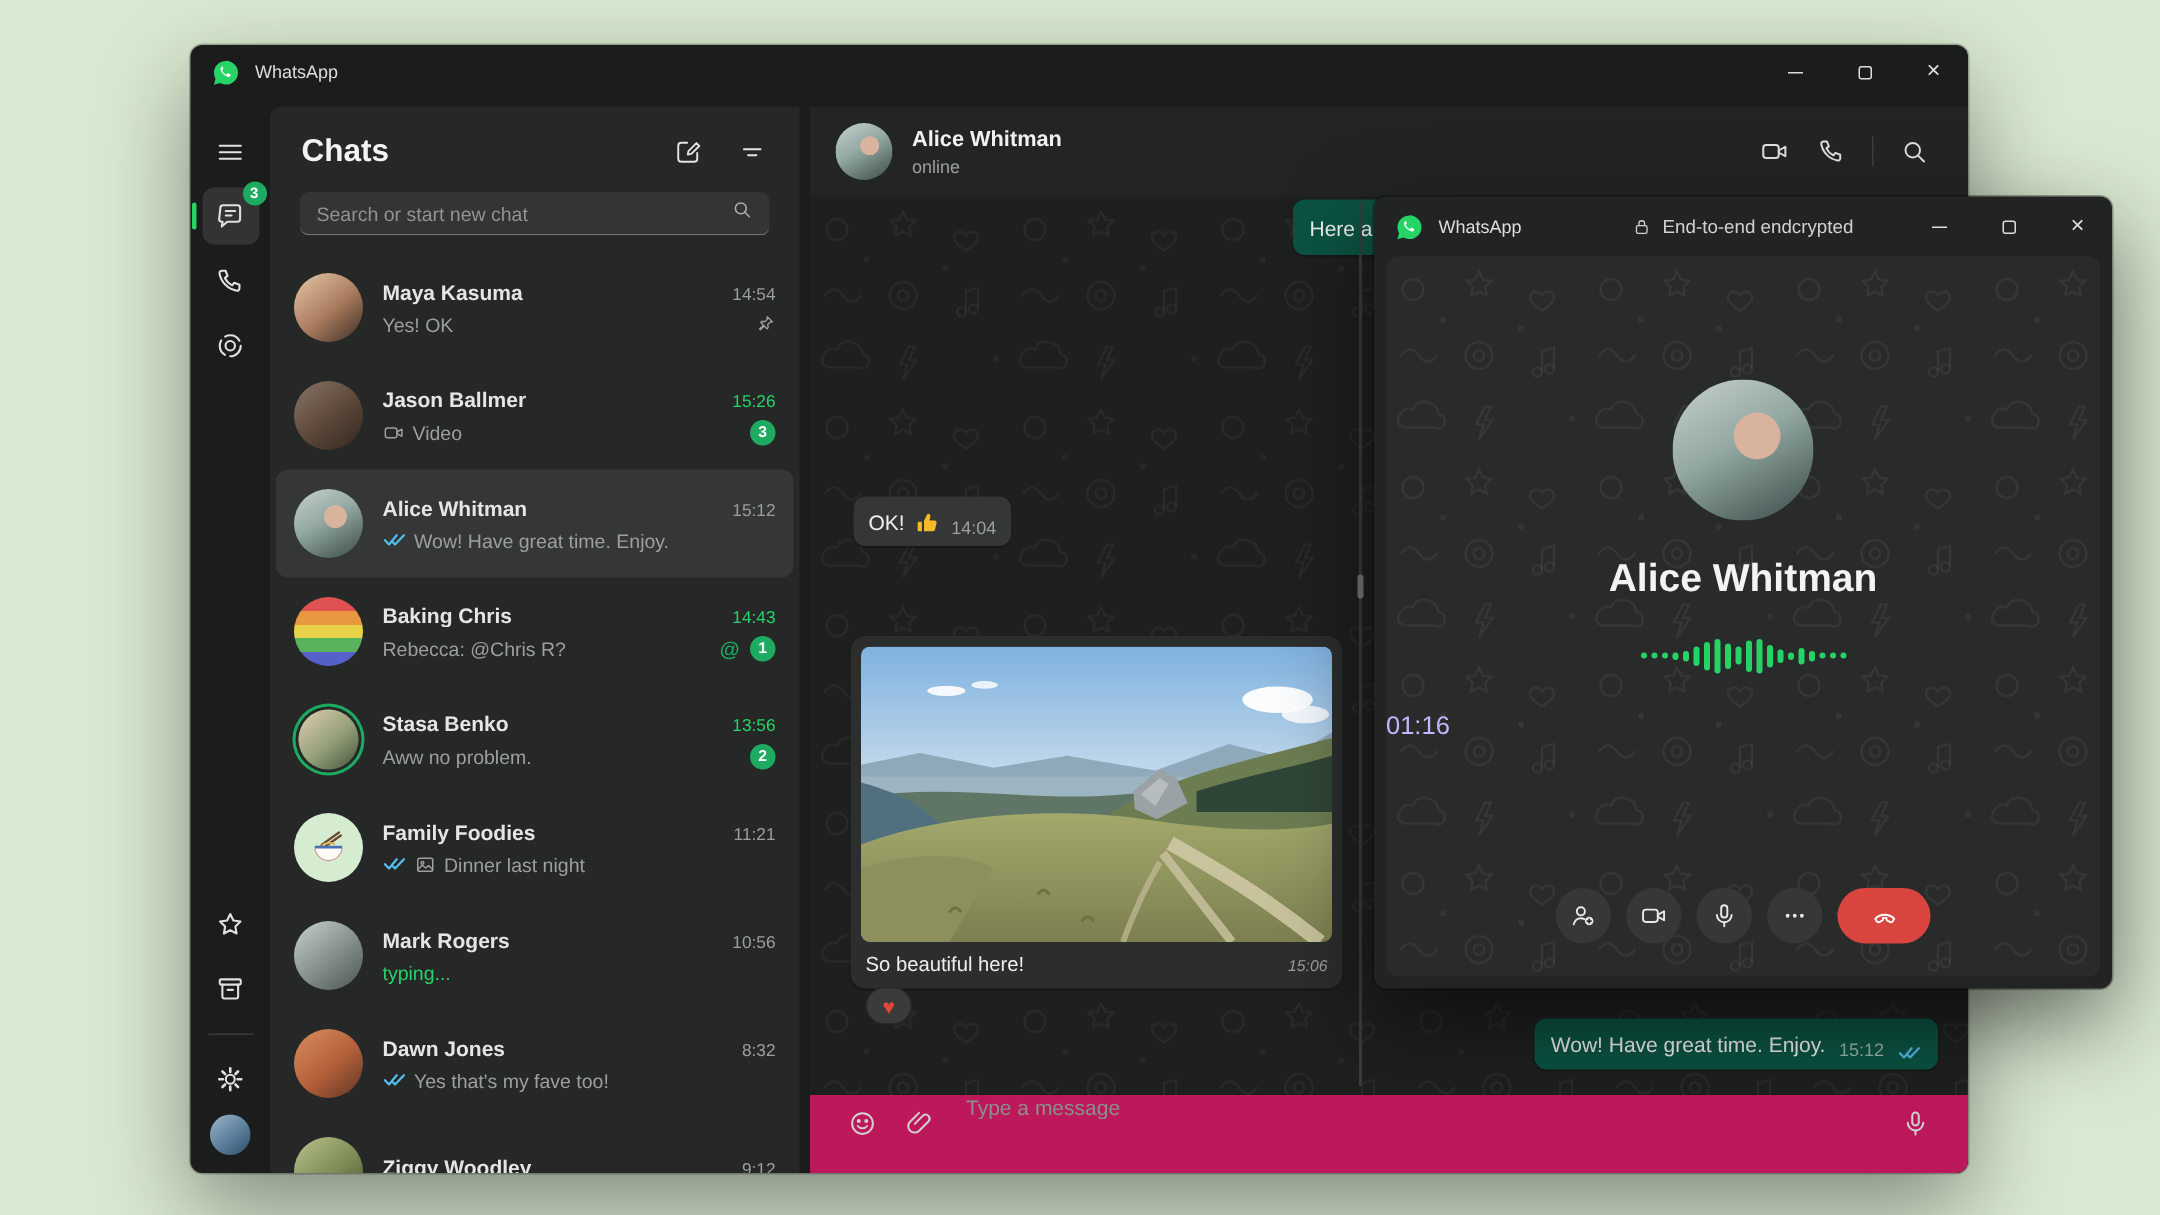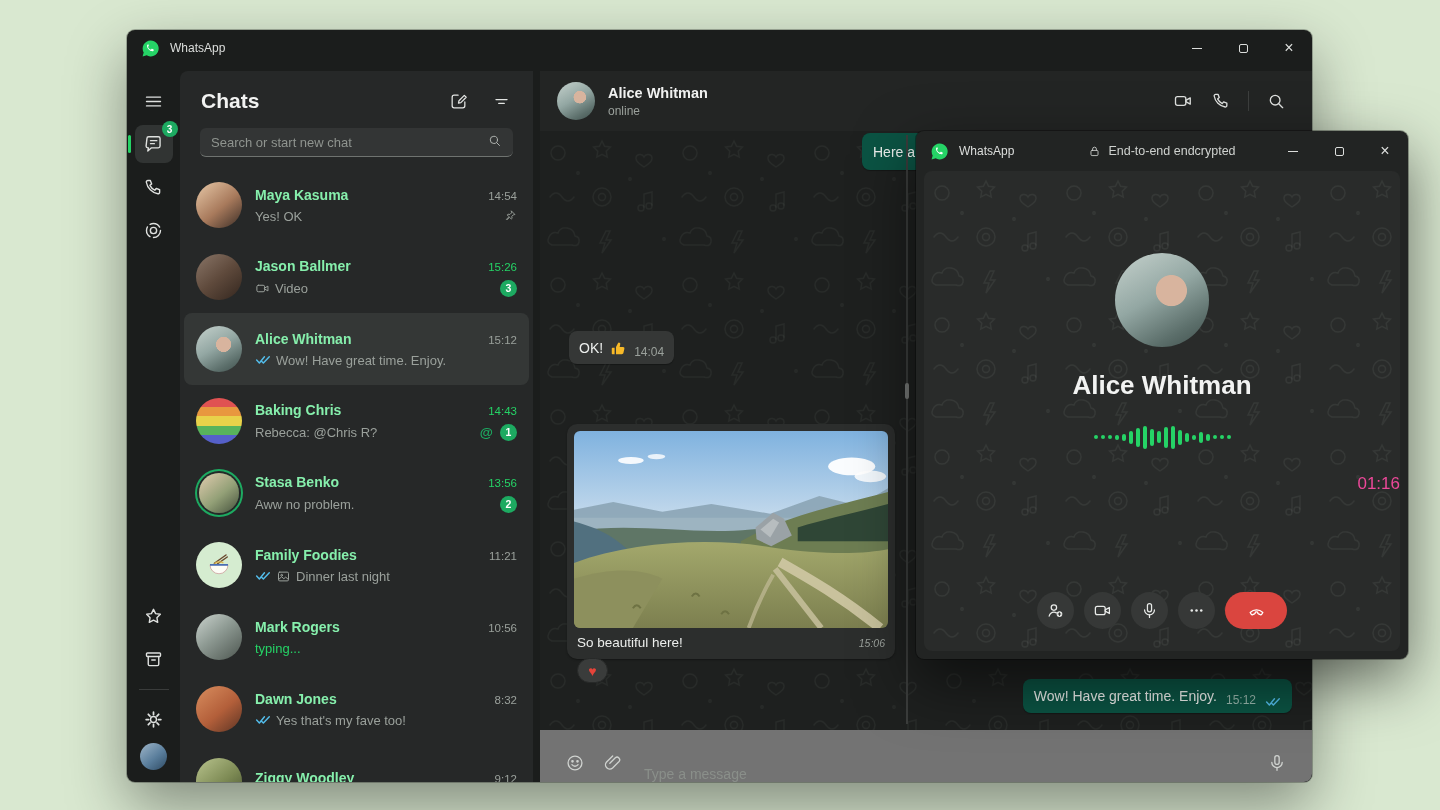--- a/index.html
+++ b/index.html
@@ -54,21 +54,21 @@
   #chat-list { margin-top:12px; flex:1; overflow:hidden; padding:0 4px; }
   .row { height:72px; display:flex; align-items:center; gap:13px; padding:0 12px; border-radius:8px; cursor:pointer; }
   .row.selected { background:#343736; }
   .row-av { width:46px; height:46px; border-radius:50%; flex-shrink:0; overflow:hidden;
             display:flex; align-items:center; justify-content:center; }
   .row-av svg { width:30px; height:30px; }
   .row-av.ring { width:40px; height:40px; margin:0 3px;
     box-shadow:0 0 0 2px #262828, 0 0 0 4px #1daa61; }
   .row-main { flex:1; min-width:0; }
   .row-top { display:flex; align-items:baseline; }
-  .row-name { font-size:14px; font-weight:bold; color:#86efac; flex:1; white-space:nowrap; overflow:hidden; }
+  .row-name { font-size:14px; font-weight:bold; color:#e5e5e5; flex:1; white-space:nowrap; overflow:hidden; }
   .row-time { font-size:11.5px; color:#9aa09b; margin-left:8px; }
   .row-time.green { color:#25d366; }
   .row-bottom { display:flex; margin-top:6px; }
   .row-preview { font-size:13px; color:#9aa09b; white-space:nowrap; overflow:hidden; flex:1;
                  display:flex; align-items:center; gap:5px; }
   .row-preview .pv-text { overflow:hidden; text-overflow:ellipsis; white-space:nowrap; }
   .row-preview .pv-text.typing { color:#25d366; }
   .ticks svg { width:16px; height:10px; display:block; }
   .row-preview .ticks { color:#53bdeb; flex-shrink:0; }
   .pv-ic svg { width:15px; height:15px; display:block; color:#9aa09b; }
@@ -112,21 +112,21 @@
   .photo-img svg { display:block; width:100%; height:100%; }
   .photo-caption { display:flex; align-items:baseline; padding:7px 3px 2px; font-size:13.5px; }
   .caption-time { margin-left:auto; font-size:10.5px; color:#9aa09b;font-style:italic; }
   .reaction { left:37px; top:527px; background:#3a3c3b; border:1px solid #272928; border-radius:13px;
               height:25px; min-width:31px; display:flex; align-items:center; justify-content:center;
               font-size:14px; color:#e5443a; }
   .wow-bubble { right:20px; top:548px; }
   .scroll-track { position:absolute; right:404px; top:4px; bottom:6px; width:2px; background:#3b3d3c; }
   .scroll-thumb { position:absolute; right:403px; top:252px; width:4px; height:16px; border-radius:2px; background:#767977; }
 
-  .composer { height:52px; background:#737373; display:flex; align-items:flex-end; padding:0 16px; position:relative; z-index:2; }
+  .composer { height:52px; background:#be185d; display:flex; align-items:flex-start; padding:0 16px; position:relative; z-index:2; }
   .comp-icon { width:38px; height:38px; display:flex; align-items:center; justify-content:center;
                background:none; border:none; color:#cfd2cf; cursor:pointer; }
   .comp-icon svg { width:20px; height:20px; display:block; }
   .comp-input { flex:1; background:none; border:none; outline:none; color:#e7e9e7; font-size:14px; margin-left:12px; }
   .comp-input::placeholder { color:#8a8f8a; }
 
   
   .call-window { position:absolute; left:916px; top:131px; width:492px; height:528px; background:#222423;
     border-radius:8px; overflow:hidden; z-index:50; color:#e7e9e7;
     box-shadow:0 22px 60px rgba(0,0,0,.55), 0 0 0 1px rgba(0,0,0,.3); }
@@ -134,21 +134,21 @@
   .cw-enc { position:absolute; left:0; right:0; top:0; height:40px; display:flex; align-items:center;
             justify-content:center; gap:7px; color:#cfd2cf; font-size:12.5px; pointer-events:none; }
   .cw-enc svg { width:13px; height:13px; display:block; }
   .cw-panel { position:absolute; left:8px; right:8px; top:40px; bottom:8px; background:#292b2a;
               border-radius:8px; overflow:hidden; }
   .cw-avatar { position:absolute; left:50%; top:82px; transform:translateX(-50%); width:94px; height:94px; border-radius:50%; }
   .cw-name { position:absolute; left:0; right:0; top:199px; text-align:center; font-size:26px; font-weight:bold; color:#f2f3f2; }
   .cw-wave { position:absolute; left:0; right:0; top:252px; height:28px; display:flex; align-items:center;
              justify-content:center; gap:3px; }
   .cw-wave i { width:4px; border-radius:2px; background:#25d366; display:block; }
-  .cw-timer { position:absolute; left:0; right:0; top:303px; text-align:right; font-size:17px; color:#ec4899; }
+  .cw-timer { position:absolute; left:0; right:0; top:303px; text-align:left; font-size:17px; color:#c4b5fd; }
   .cw-buttons { position:absolute; left:0; right:0; bottom:22px; display:flex; align-items:center;
                 justify-content:center; gap:10px; }
   .cw-btn { width:37px; height:37px; border-radius:50%; background:#363837; border:none; color:#e8eae8;
             display:flex; align-items:center; justify-content:center; cursor:pointer; }
   .cw-btn svg { width:19px; height:19px; display:block; }
   .cw-btn.end { width:62px; border-radius:20px; background:#da453f; color:#fff; }
 
   
   .av-maya   { background:linear-gradient(140deg,#e8c9a8,#a87a5c 55%,#3a2d26); }
   .av-jason  { background:linear-gradient(140deg,#8a7668,#5f4a3c 50%,#33261e); }

